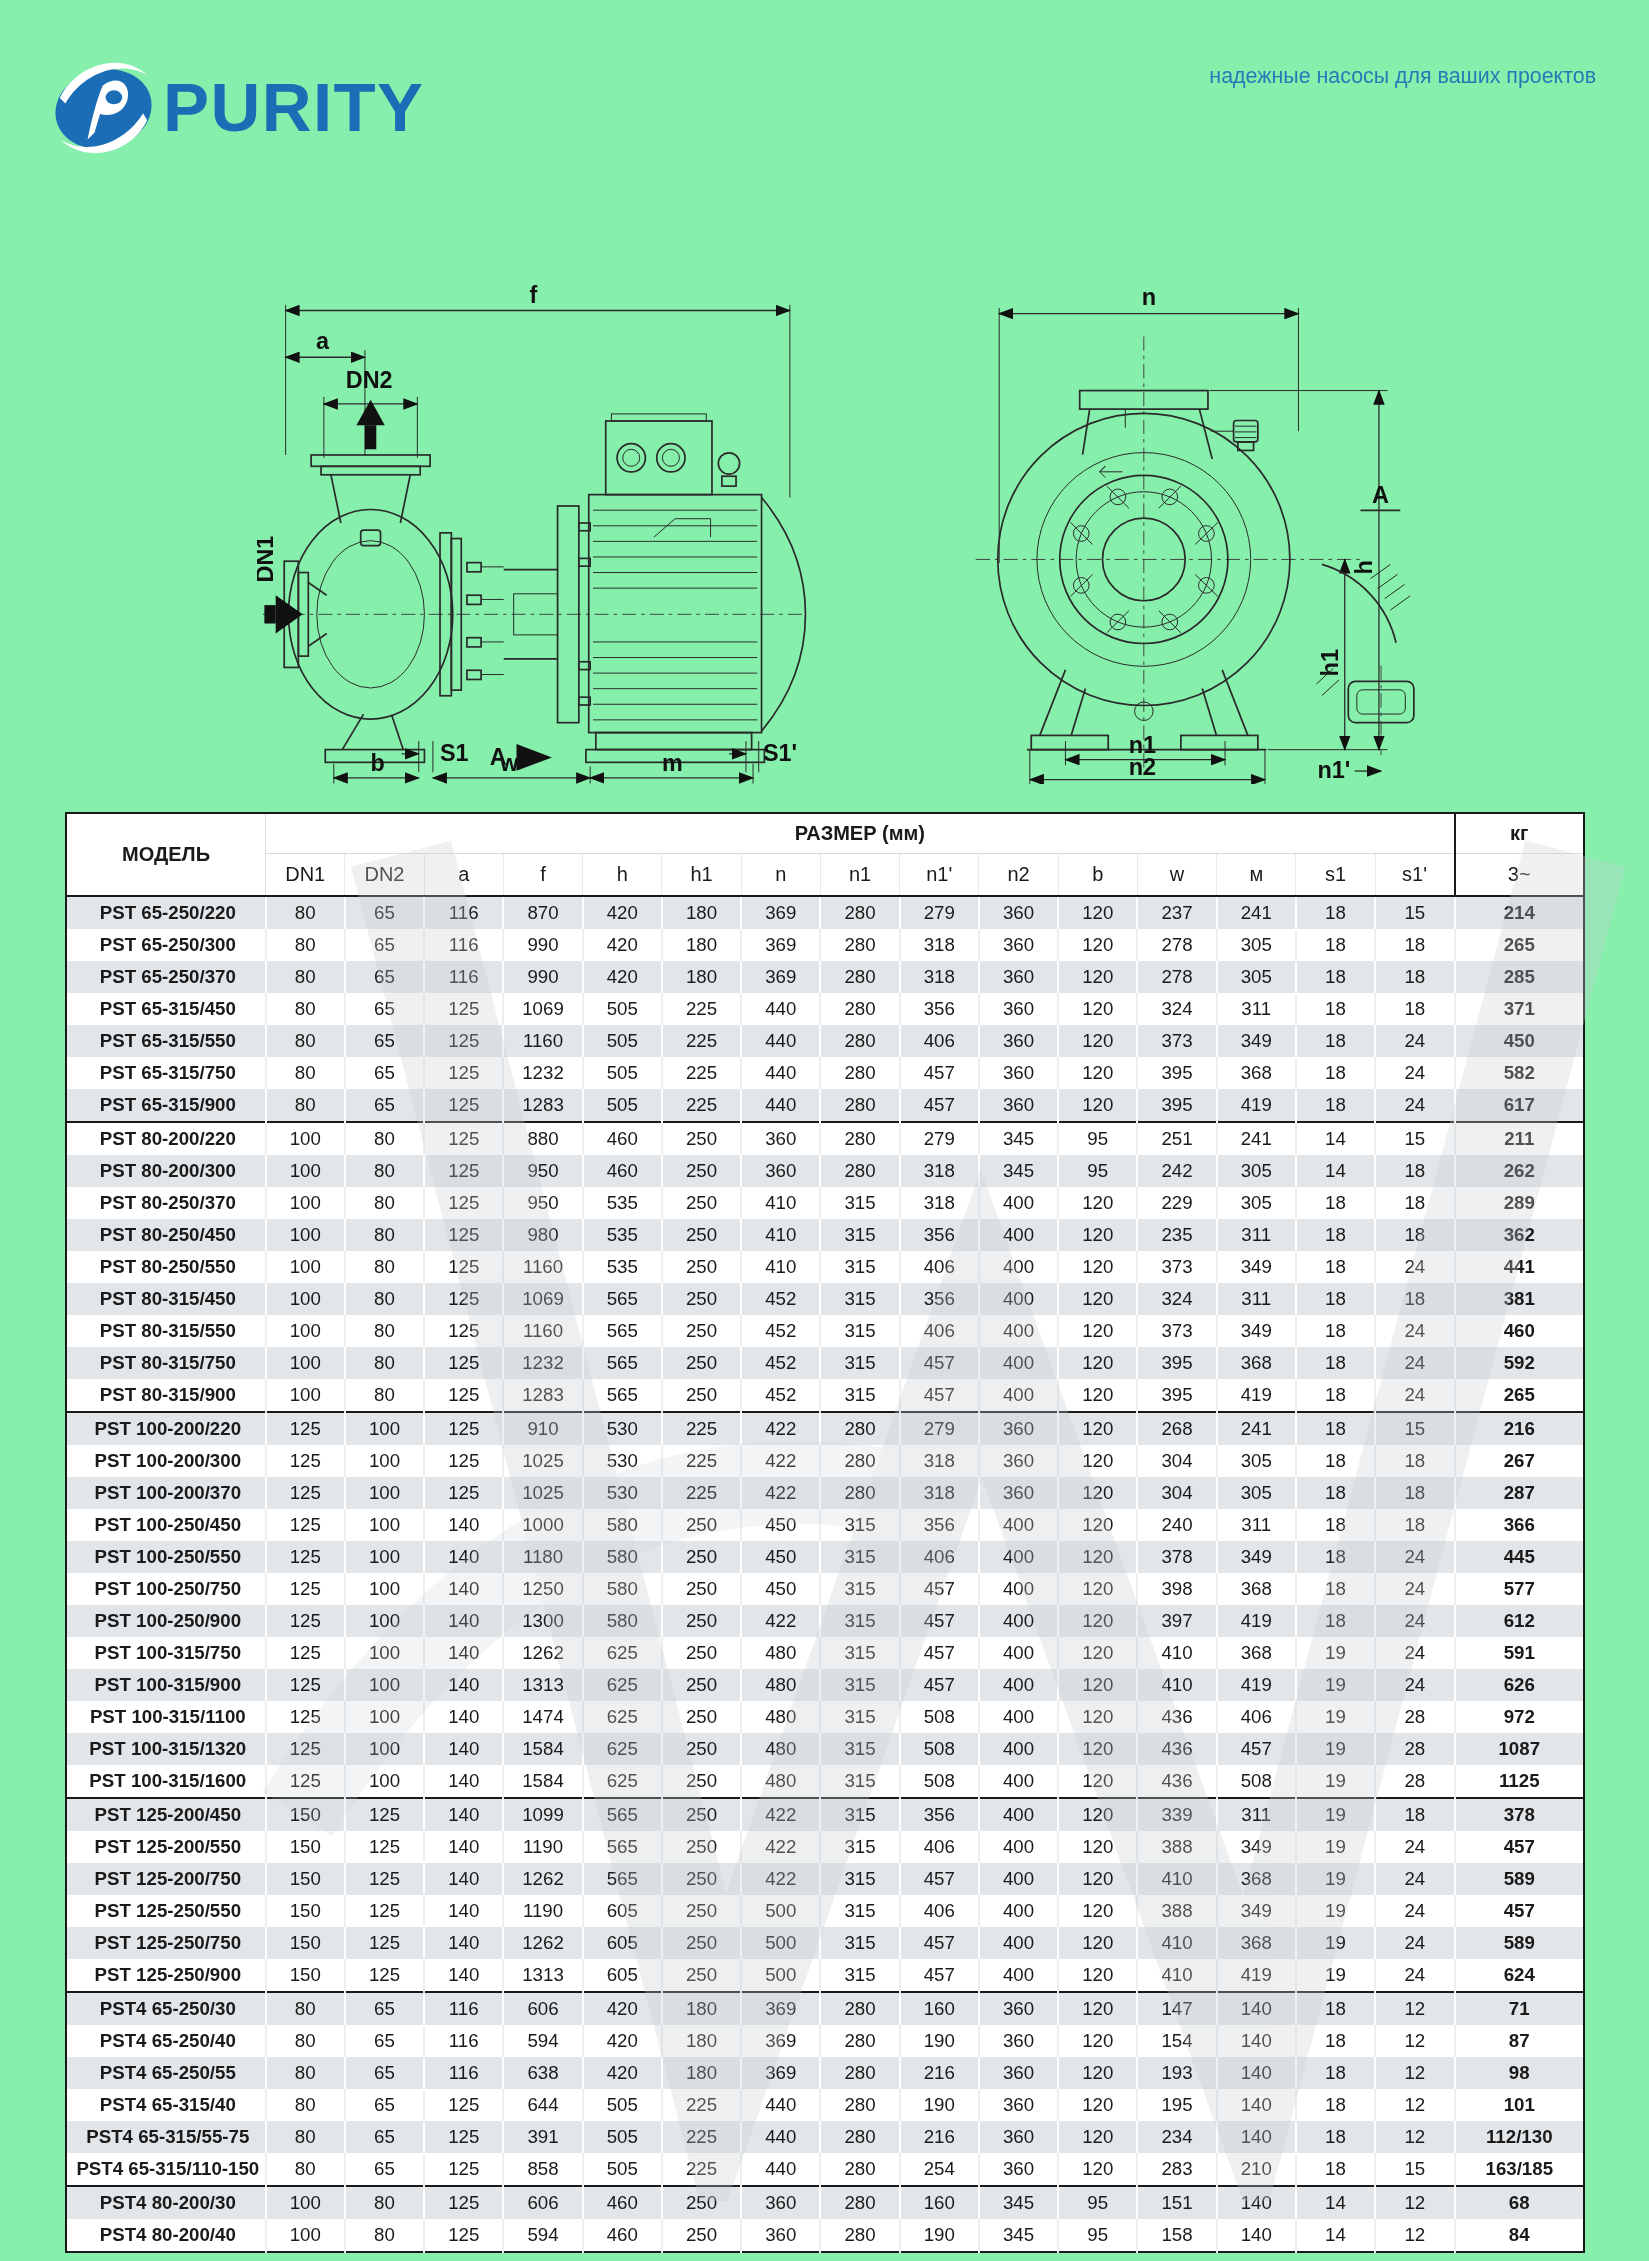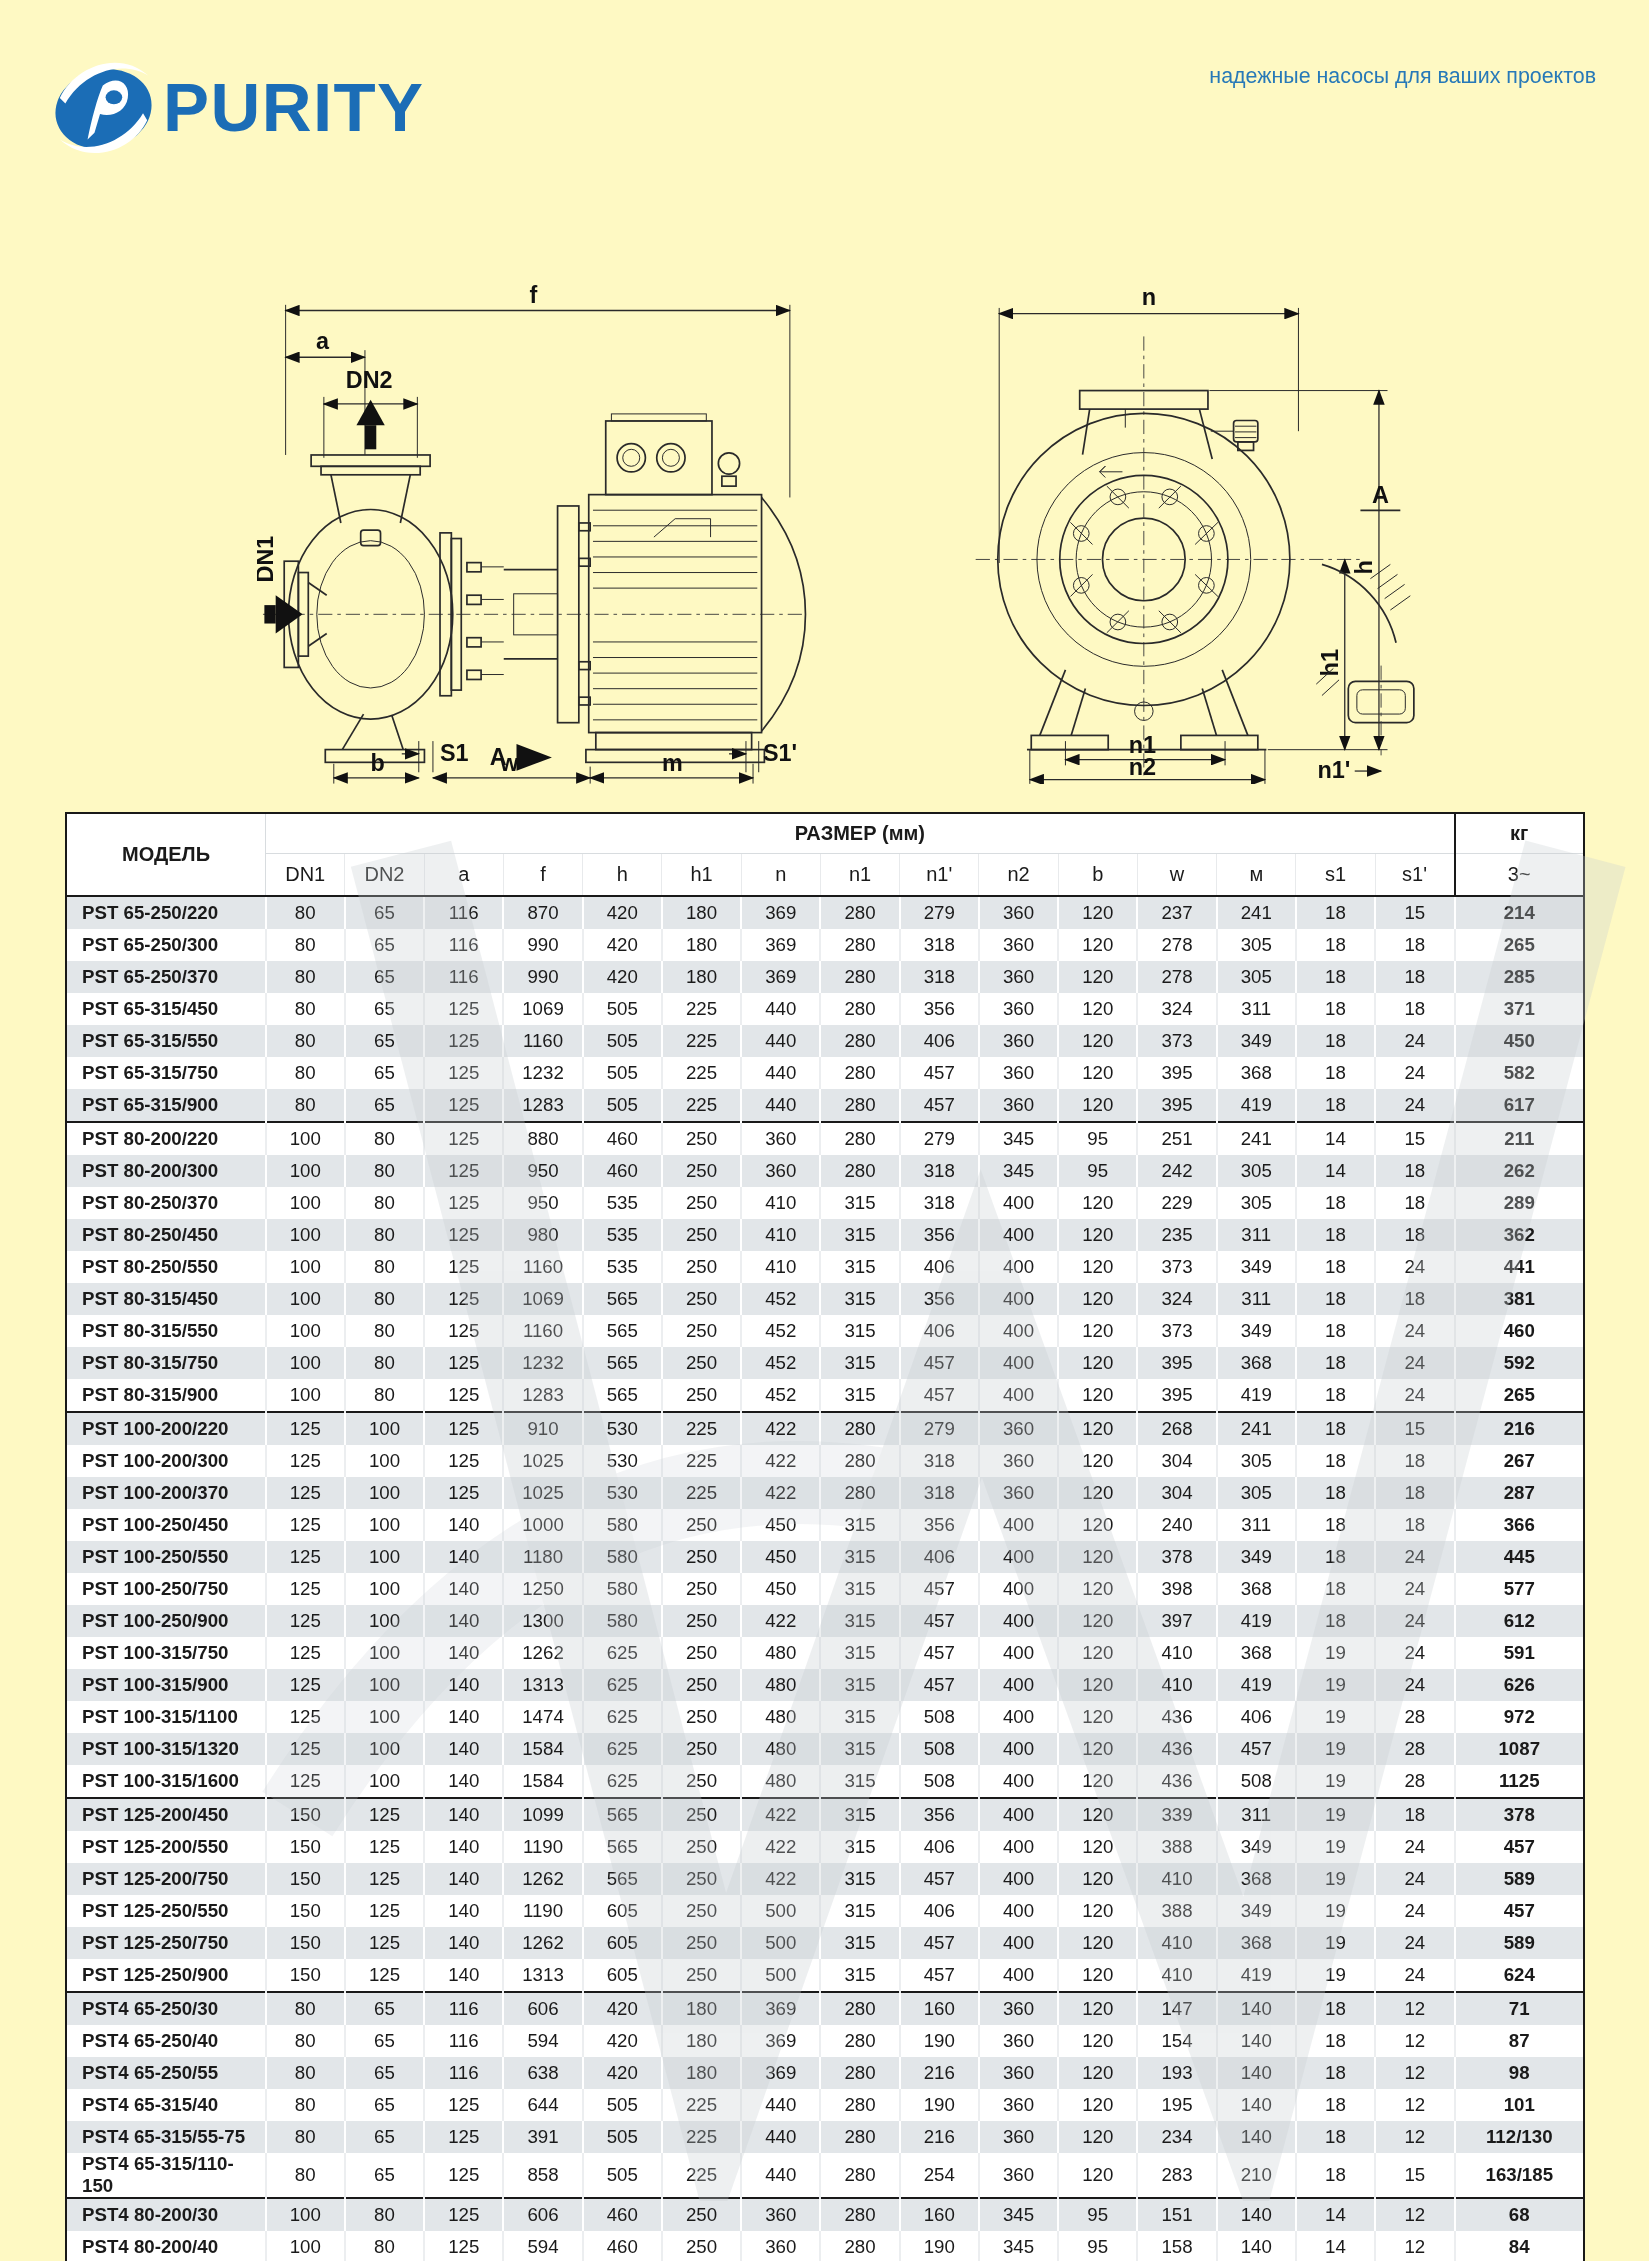--- a/index.html
+++ b/index.html
@@ -1,17 +1,17 @@
 <!DOCTYPE html>
 <html style="font-size:11px"><head>
 <meta charset="utf-8">
 <title>PURITY PST dimensions</title>
 <style>
   html,body{margin:0;padding:0;background:#ffffff;}
-  .page{position:relative;width:1650px;height:2261px;background:#fef9c3;overflow:hidden;
+  .page{position:relative;width:1650px;height:2261px;background:#86efac;overflow:hidden;
         font-family:"Liberation Sans", sans-serif;color:#1a1a1a;}
   
   .brand{position:absolute;left:48px;top:55px;display:flex;align-items:center;}
   .brand-word{font-size:69px;font-weight:bold;color:#1b6db6;letter-spacing:1.4px;margin-left:4.1px;}
   .tagline{position:absolute;top:64px;right:54px;font-size:21.4px;color:#2779b8;text-align:right;}
   
   .draw{position:absolute;}
   .draw svg{display:block;}
   .dm  {stroke:#2a2a2a;stroke-width:1.8;fill:none;}
   .part{stroke:#2a2a2a;stroke-width:2.4;fill:none;}
@@ -30,21 +30,21 @@
   .tbl thead tr.r1 th{height:39px;}
   .tbl thead tr.r2 th{height:41px;}
   .model-h{font-weight:bold;font-size:21.4px;border-right:1.4px solid #d8dcdf;border-bottom:2.8px solid #191919;}
   .size-h{font-weight:bold;border-bottom:1.4px solid #d8dcdf;margin-top:34px;}
   .kg-h{font-weight:bold;font-size:21.4px;border-left:2.8px solid #191919;border-bottom:1.4px solid #d8dcdf;}
   .dim-h{font-weight:normal;font-size:19.3px;border-left:1.4px solid #e8eaec;border-bottom:2.8px solid #191919;}
   .kg-sub{font-weight:normal;font-size:19.3px;border-left:2.8px solid #191919;border-bottom:2.8px solid #191919;}
   .tbl tbody td{height:32px;font-size:18.7px;border-left:2.1px solid #eceef0;}
   .tbl tbody tr.plain td{background:#ffffff;}
   .tbl tbody tr.stripe td{background:#e2e6e9;border-left-color:#ffffff;}
-  .tbl tbody td:first-child{border-left:none;text-align:left;padding-left:15px;
+  .tbl tbody td:first-child{border-left:none;text-align:center;padding-left:4px;
                             font-weight:bold;font-size:18.7px;}
   .tbl tbody td.kg-cell{font-weight:bold;}
   .tbl tbody tr.section-start td{border-top:2.8px solid #191919;}
 </style>
 </head>
 <body>
 
 <div class="page">
 
   <div class="brand">

